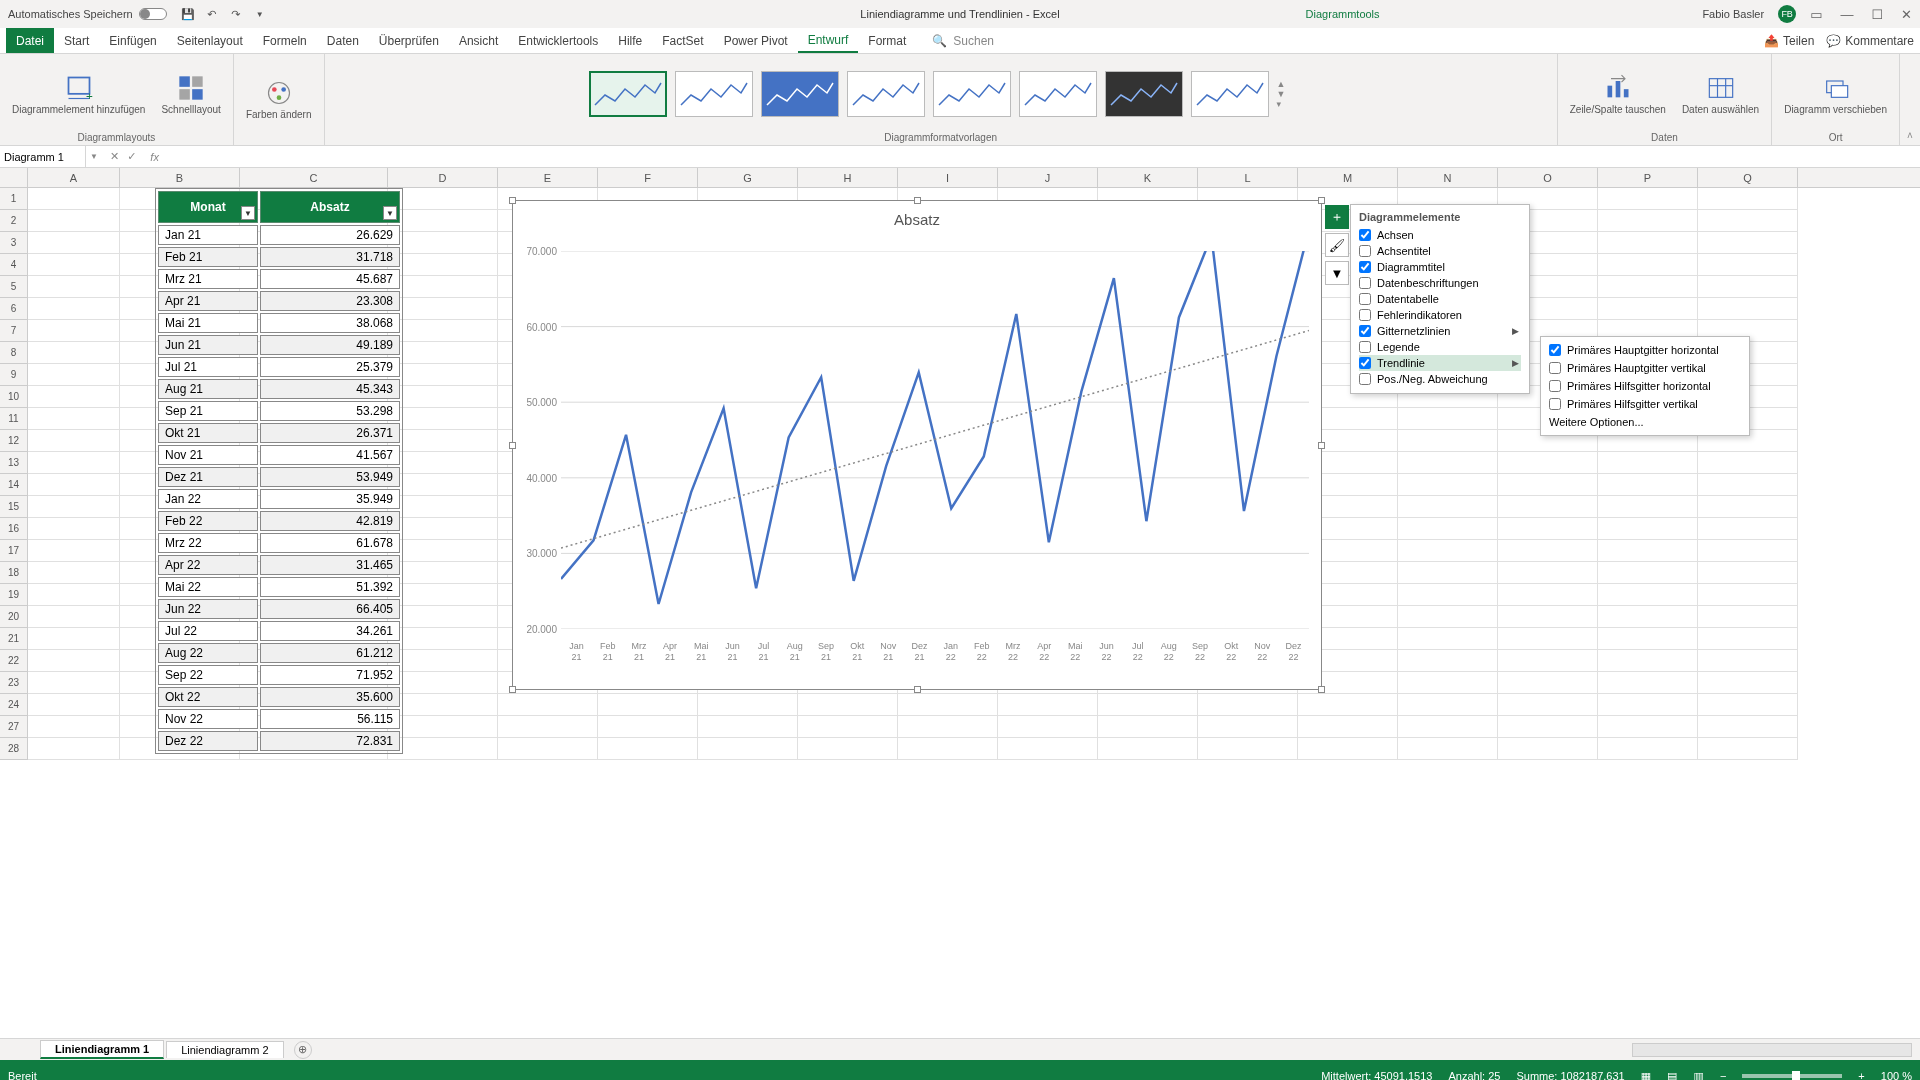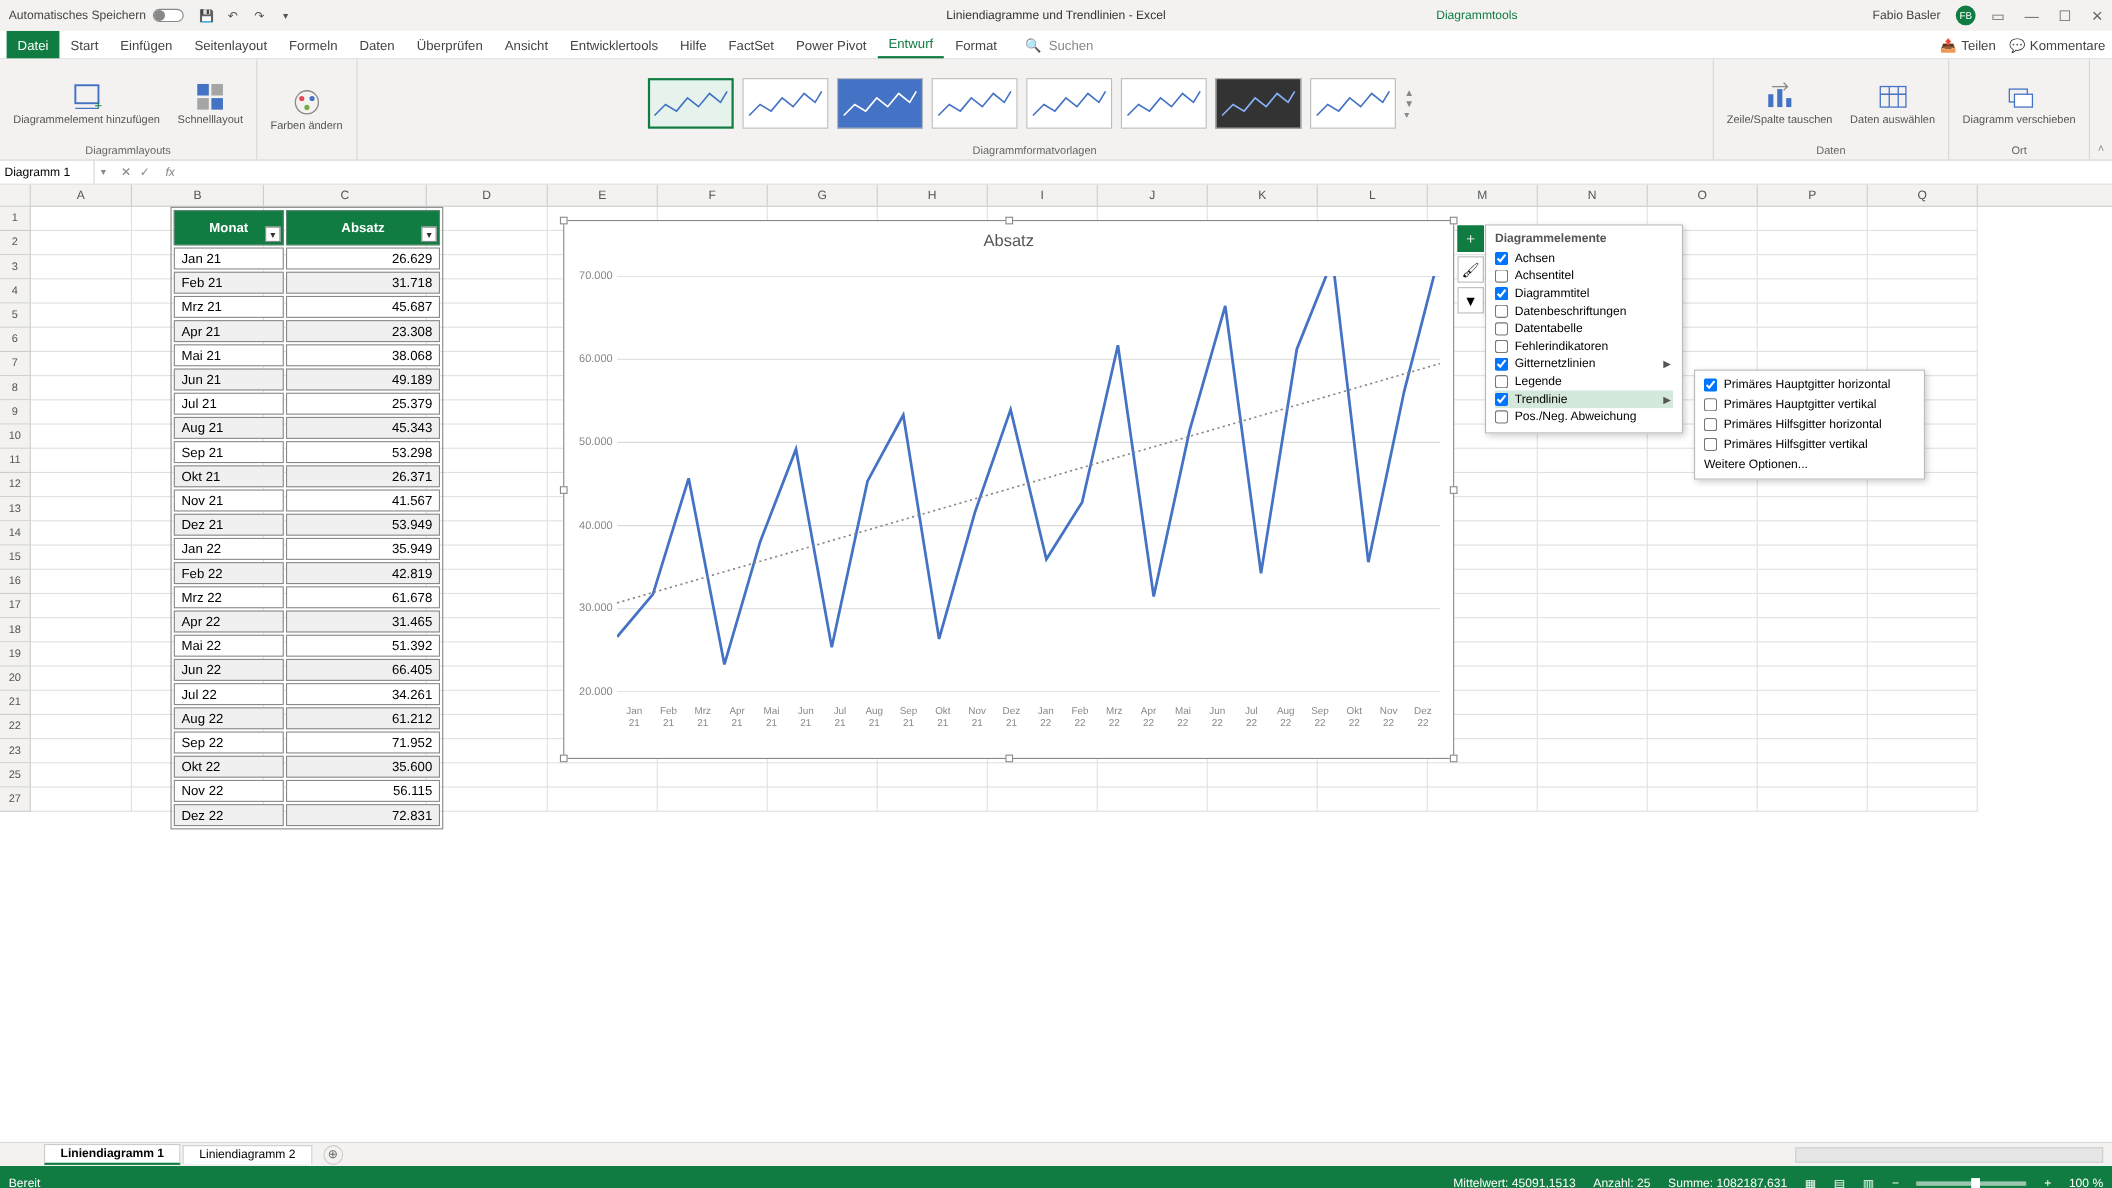--- a/index.html
+++ b/index.html
@@ -759,41 +759,61 @@
         <div class="cell" style="width: 100px;"></div>
         <div class="cell" style="width: 100px;"></div>
         <div class="cell" style="width: 100px;"></div>
         <div class="cell" style="width: 100px;"></div>
         <div class="cell" style="width: 100px;"></div>
         <div class="cell" style="width: 100px;"></div>
         <div class="cell" style="width: 100px;"></div>
         <div class="cell" style="width: 100px;"></div>
       </div>
       <div class="row">
-        <div class="row-h">25</div>
+        <div class="row-h">24</div>
         <div class="cell" style="width: 92px;"></div>
         <div class="cell" style="width: 120px;"></div>
         <div class="cell" style="width: 148px;"></div>
         <div class="cell" style="width: 110px;"></div>
         <div class="cell" style="width: 100px;"></div>
         <div class="cell" style="width: 100px;"></div>
         <div class="cell" style="width: 100px;"></div>
         <div class="cell" style="width: 100px;"></div>
         <div class="cell" style="width: 100px;"></div>
         <div class="cell" style="width: 100px;"></div>
         <div class="cell" style="width: 100px;"></div>
         <div class="cell" style="width: 100px;"></div>
         <div class="cell" style="width: 100px;"></div>
         <div class="cell" style="width: 100px;"></div>
         <div class="cell" style="width: 100px;"></div>
         <div class="cell" style="width: 100px;"></div>
         <div class="cell" style="width: 100px;"></div>
       </div>
       <div class="row">
         <div class="row-h">27</div>
+        <div class="cell" style="width: 92px;"></div>
+        <div class="cell" style="width: 120px;"></div>
+        <div class="cell" style="width: 148px;"></div>
+        <div class="cell" style="width: 110px;"></div>
+        <div class="cell" style="width: 100px;"></div>
+        <div class="cell" style="width: 100px;"></div>
+        <div class="cell" style="width: 100px;"></div>
+        <div class="cell" style="width: 100px;"></div>
+        <div class="cell" style="width: 100px;"></div>
+        <div class="cell" style="width: 100px;"></div>
+        <div class="cell" style="width: 100px;"></div>
+        <div class="cell" style="width: 100px;"></div>
+        <div class="cell" style="width: 100px;"></div>
+        <div class="cell" style="width: 100px;"></div>
+        <div class="cell" style="width: 100px;"></div>
+        <div class="cell" style="width: 100px;"></div>
+        <div class="cell" style="width: 100px;"></div>
+      </div>
+      <div class="row">
+        <div class="row-h">28</div>
         <div class="cell" style="width: 92px;"></div>
         <div class="cell" style="width: 120px;"></div>
         <div class="cell" style="width: 148px;"></div>
         <div class="cell" style="width: 110px;"></div>
         <div class="cell" style="width: 100px;"></div>
         <div class="cell" style="width: 100px;"></div>
         <div class="cell" style="width: 100px;"></div>
         <div class="cell" style="width: 100px;"></div>
         <div class="cell" style="width: 100px;"></div>
         <div class="cell" style="width: 100px;"></div>

